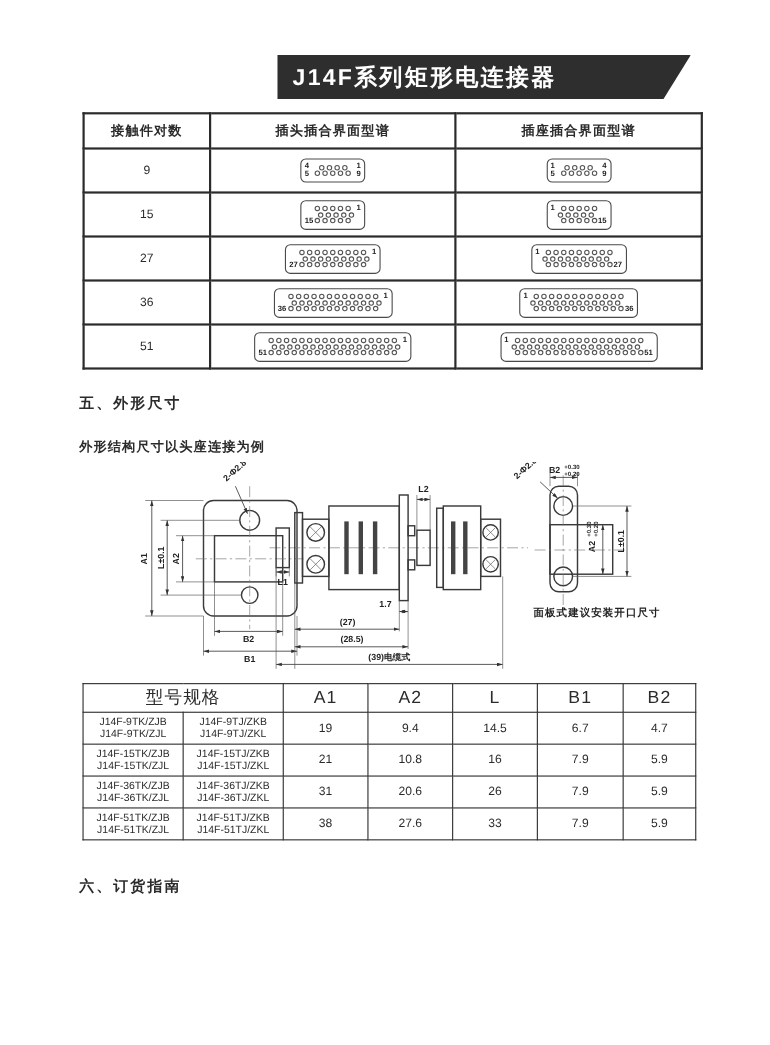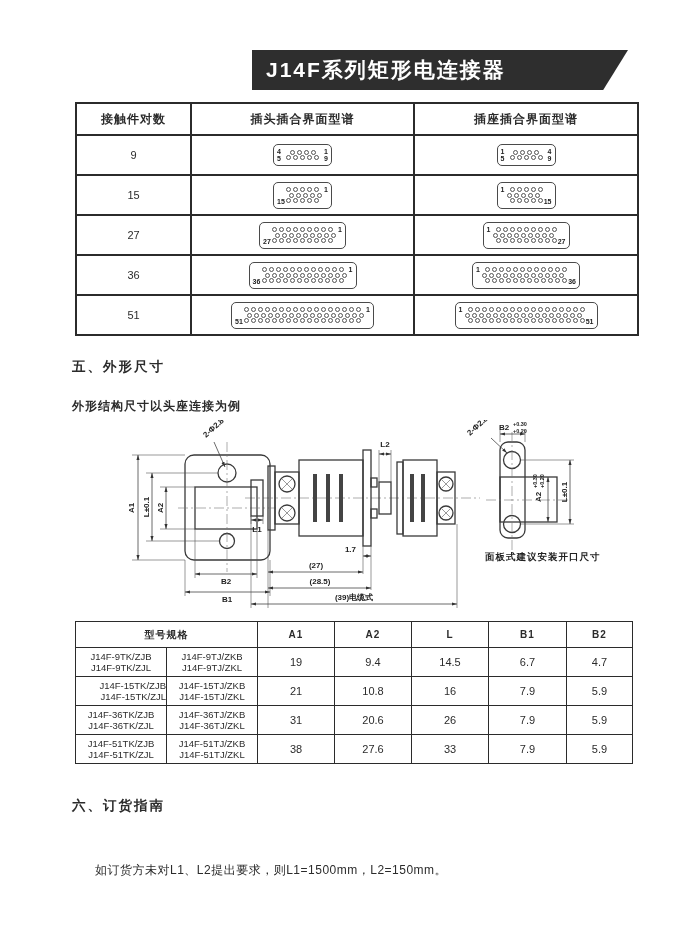--- a/index.html
+++ b/index.html
@@ -41,21 +41,21 @@
   svg.drawing .cline{fill:none;stroke:#777;stroke-width:0.6;stroke-dasharray:10 3 2 3;}
   svg.drawing text{fill:#222;font-size:8px;font-family:"Liberation Sans","DejaVu Sans",sans-serif;}
   svg.drawing .dimtxt{font-size:8px;font-weight:bold;}
   svg.drawing .toltxt{font-size:5.5px;font-weight:bold;}
   svg.drawing .cap{font-size:9.5px;font-weight:bold;letter-spacing:1px;}
   svg.drawing .slot{fill:#444;stroke:none;}
 
   
   table.t2{position:absolute;left:75px;top:621px;width:551px;border-collapse:collapse;table-layout:fixed;}
   .t2 th,.t2 td{border:1.6px solid #2b2b2b;text-align:center;vertical-align:middle;padding:0;}
-  .t2 thead th{height:25px;font-size:10px;font-weight:bold;letter-spacing:1px;}
+  .t2 thead th{height:25px;font-size:16px;font-weight:normal;letter-spacing:1px;}
   .t2 td{height:28px;font-size:11px;}
   .t2 td.model{font-size:9.5px;line-height:11.5px;letter-spacing:0;}
 
   
   .order-line{position:absolute;left:95px;font-size:12px;letter-spacing:0.5px;white-space:nowrap;}
   .ol0{top:820px;} .ol1{top:841px;} .ol2{top:862px;}
 </style>
 </head>
 <body>
 
@@ -570,21 +570,21 @@
             <div>J14F-9TJ/ZKB</div>
             <div>J14F-9TJ/ZKL</div>
           </td>
           <td>19</td>
           <td>9.4</td>
           <td>14.5</td>
           <td>6.7</td>
           <td>4.7</td>
         </tr>
         <tr>
-          <td class="model" style="width: 91px; text-align: right;">
+          <td class="model" style="width: 91px;">
             <div>J14F-15TK/ZJB</div>
             <div>J14F-15TK/ZJL</div>
           </td>
           <td class="model" style="width: 90px;">
             <div>J14F-15TJ/ZKB</div>
             <div>J14F-15TJ/ZKL</div>
           </td>
           <td>21</td>
           <td>10.8</td>
           <td>16</td>
@@ -618,15 +618,14 @@
           <td>38</td>
           <td>27.6</td>
           <td>33</td>
           <td>7.9</td>
           <td>5.9</td>
         </tr>
       </tbody>
   </table>
 
   <div class="h-sec h6">六、订货指南</div>
-  <div class="order-line ol2">如订货方未对L1、L2提出要求，则L1=1500mm，L2=150mm。</div>
 
 </div>
 
 </body></html>

